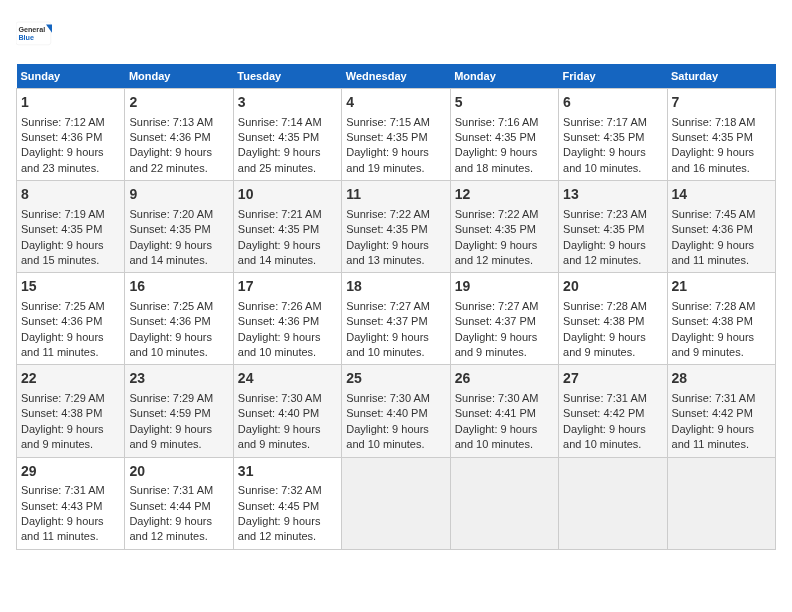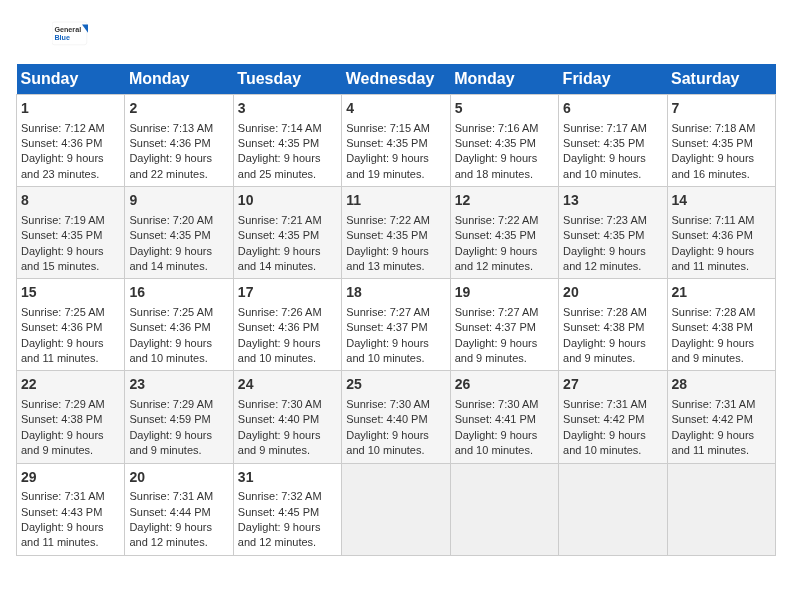--- a/index.html
+++ b/index.html
@@ -13,21 +13,20 @@
     .header {
       display: flex;
       justify-content: space-between;
       align-items: flex-start;
       margin-bottom: 12px;
     }
     .logo {
       display: flex;
       align-items: flex-end;
       gap: 4px;
-      margin-left: 36px;
     }
     .title-block {
       text-align: right;
     }
     .title-block h1 {
       font-size: 32px;
       font-weight: bold;
       color: #333;
     }
     .title-block h2 {
@@ -38,21 +37,21 @@
     .calendar {
       width: 100%;
       border-collapse: collapse;
       font-size: 11px;
     }
     .calendar th {
       background-color: #1565C0;
       color: white;
       padding: 6px 4px;
       text-align: left;
-      font-size: 16px;
+      font-size: 11px;
       font-weight: bold;
     }
     .calendar td {
       border: 1px solid #ccc;
       vertical-align: top;
       padding: 4px;
       width: 108px;
       min-height: 80px;
       color: #333;
       line-height: 1.4;
@@ -180,21 +179,21 @@
         <span>Daylight: 9 hours and 12 minutes.</span>
       </td>
         <td>
         <span class="day-num">13</span>
         <span>Sunrise: 7:23 AM</span><br>
         <span>Sunset: 4:35 PM</span><br>
         <span>Daylight: 9 hours and 12 minutes.</span>
       </td>
         <td>
         <span class="day-num">14</span>
-        <span>Sunrise: 7:11 AM</span><br>
+        <span>Sunrise: 7:45 AM</span><br>
         <span>Sunset: 4:36 PM</span><br>
         <span>Daylight: 9 hours and 11 minutes.</span>
       </td>
       </tr>
       <tr>
         <td>
         <span class="day-num">15</span>
         <span>Sunrise: 7:25 AM</span><br>
         <span>Sunset: 4:36 PM</span><br>
         <span>Daylight: 9 hours and 11 minutes.</span>

